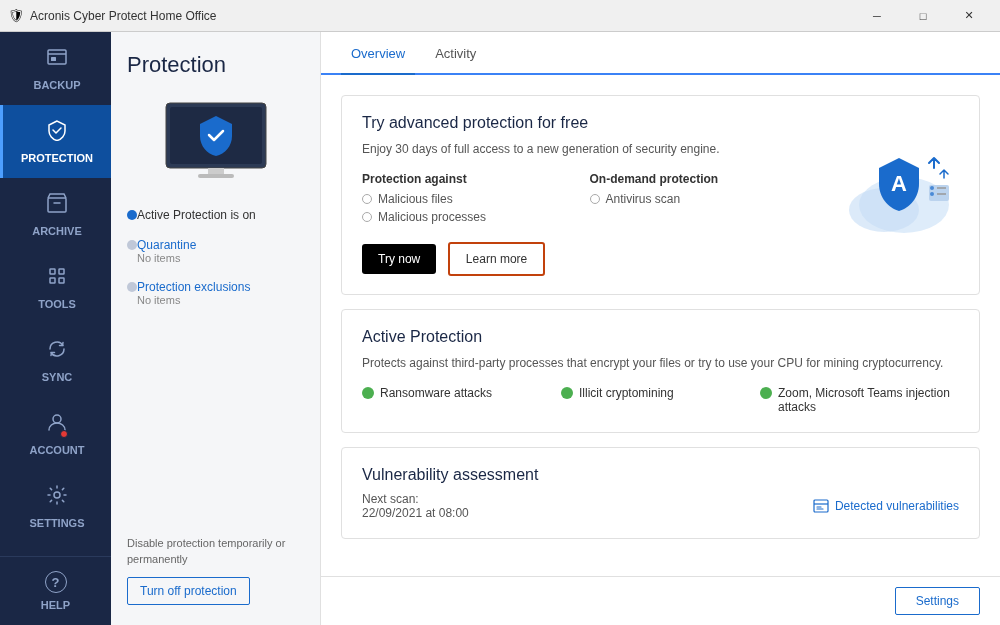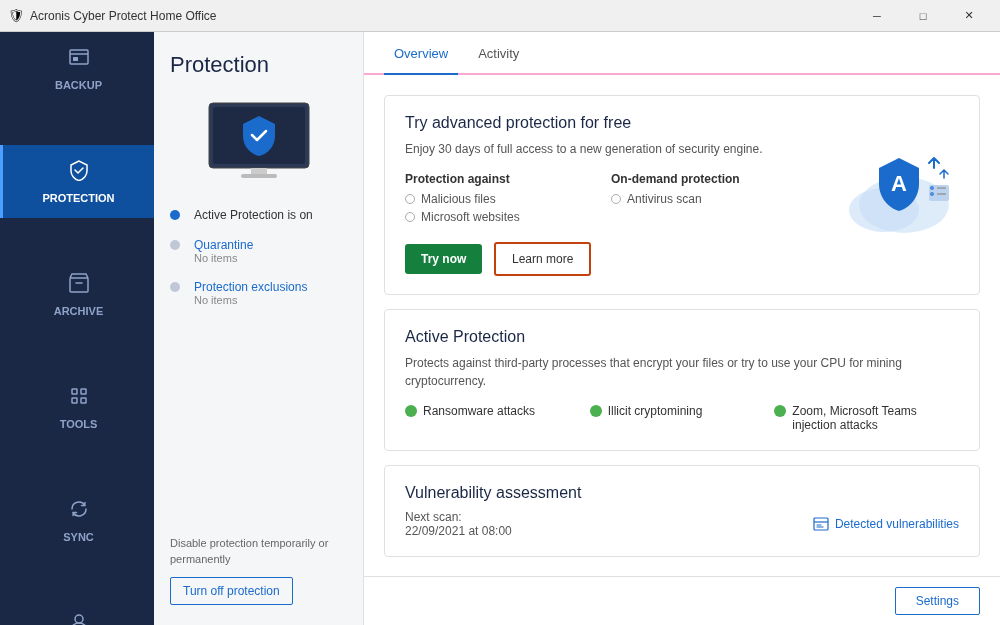--- a/index.html
+++ b/index.html
@@ -25,26 +25,25 @@
 
     
     .main-layout {
       display: flex;
       flex: 1;
       overflow: hidden;
     }
 
     
     .sidebar {
-      width: 154px;
+      width: 111px;
       background: #1a2745;
       display: flex;
       flex-direction: column;
       flex-shrink: 0;
-      gap: 40px;
     }
     .sidebar-item {
       display: flex;
       flex-direction: column;
       align-items: center;
       justify-content: center;
       padding: 14px 8px;
       cursor: pointer;
       color: #8fa3c8;
       font-size: 11px;
@@ -88,21 +87,21 @@
     }
     .monitor-container {
       display: flex;
       justify-content: center;
       margin-bottom: 20px;
     }
 
     .status-item {
       display: flex;
       align-items: flex-start;
-      gap: 14px;
+      gap: 0;
       margin-bottom: 16px;
     }
     .status-dot {
       width: 10px; height: 10px; border-radius: 50%;
       flex-shrink: 0; margin-top: 2px;
     }
     .status-dot.blue { background: #1a6bcc; }
     .status-dot.gray { background: #c0c8d8; }
     .status-label { font-size: 12px; color: #1a6bcc; font-weight: 500; }
     .status-sublabel { font-size: 11px; color: #888; }
@@ -130,21 +129,21 @@
     .right-panel {
       flex: 1;
       display: flex;
       flex-direction: column;
       overflow: hidden;
     }
 
     
     .tabs {
       display: flex;
-      border-bottom: 2px solid #f9a8d4;
+      border-bottom: 2px solid #3b82f6;
       padding: 0 20px;
       flex-shrink: 0;
       background: #fff;
     }
     .tab {
       padding: 14px 10px 12px;
       cursor: pointer;
       font-size: 13px;
       color: #555;
       border-bottom: 2px solid transparent;
@@ -209,29 +208,28 @@
       gap: 6px;
       font-size: 12px;
       color: #555;
       margin-bottom: 4px;
     }
     .prot-radio {
       width: 10px; height: 10px; border-radius: 50%;
       border: 1px solid #aaa; flex-shrink: 0;
     }
     .btn-try-now {
-      background: #15803d;
+      background: #000000;
       color: #fff;
       border: none;
       padding: 8px 16px;
       cursor: pointer;
       font-size: 12px;
       border-radius: 3px;
       margin-right: 8px;
-      font-weight: bold;
     }
     .btn-learn-more {
       background: #fff;
       color: #333;
       border: 2px solid #c2410c;
       padding: 8px 16px;
       cursor: pointer;
       font-size: 12px;
       border-radius: 3px;
     }
@@ -439,21 +437,21 @@
               <div class="card-desc">Enjoy 30 days of full access to a new generation of security engine.</div>
               <div class="protection-columns">
                 <div class="prot-col">
                   <div class="prot-col-title">Protection against</div>
                   <div class="prot-item">
                     <div class="prot-radio"></div>
                     <span>Malicious files</span>
                   </div>
                   <div class="prot-item">
                     <div class="prot-radio"></div>
-                    <span>Microsoft websites</span>
+                    <span>Malicious processes</span>
                   </div>
                 </div>
                 <div class="prot-col">
                   <div class="prot-col-title">On-demand protection</div>
                   <div class="prot-item">
                     <div class="prot-radio"></div>
                     <span>Antivirus scan</span>
                   </div>
                 </div>
               </div>

